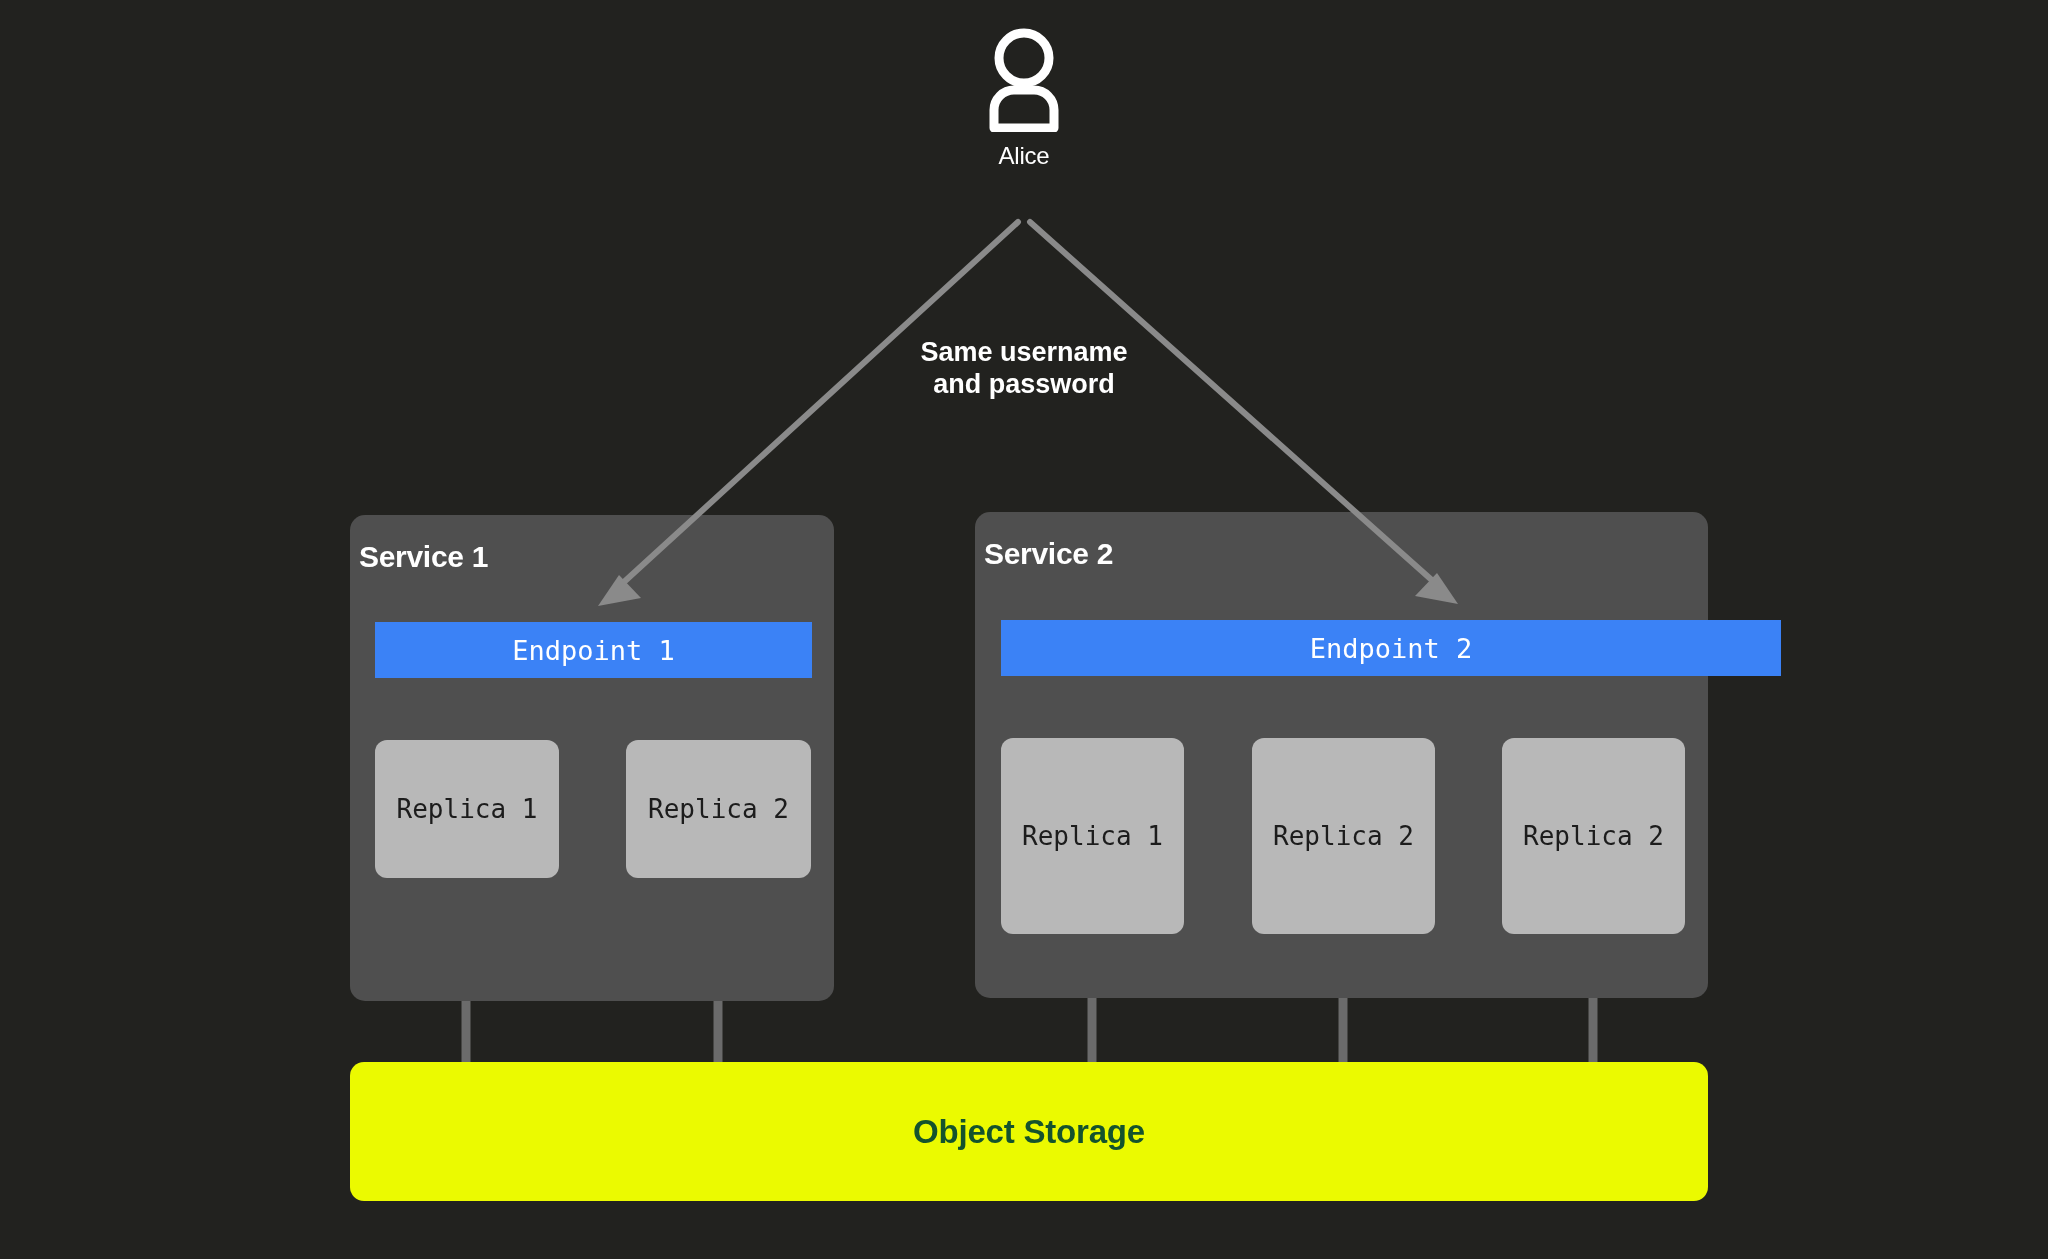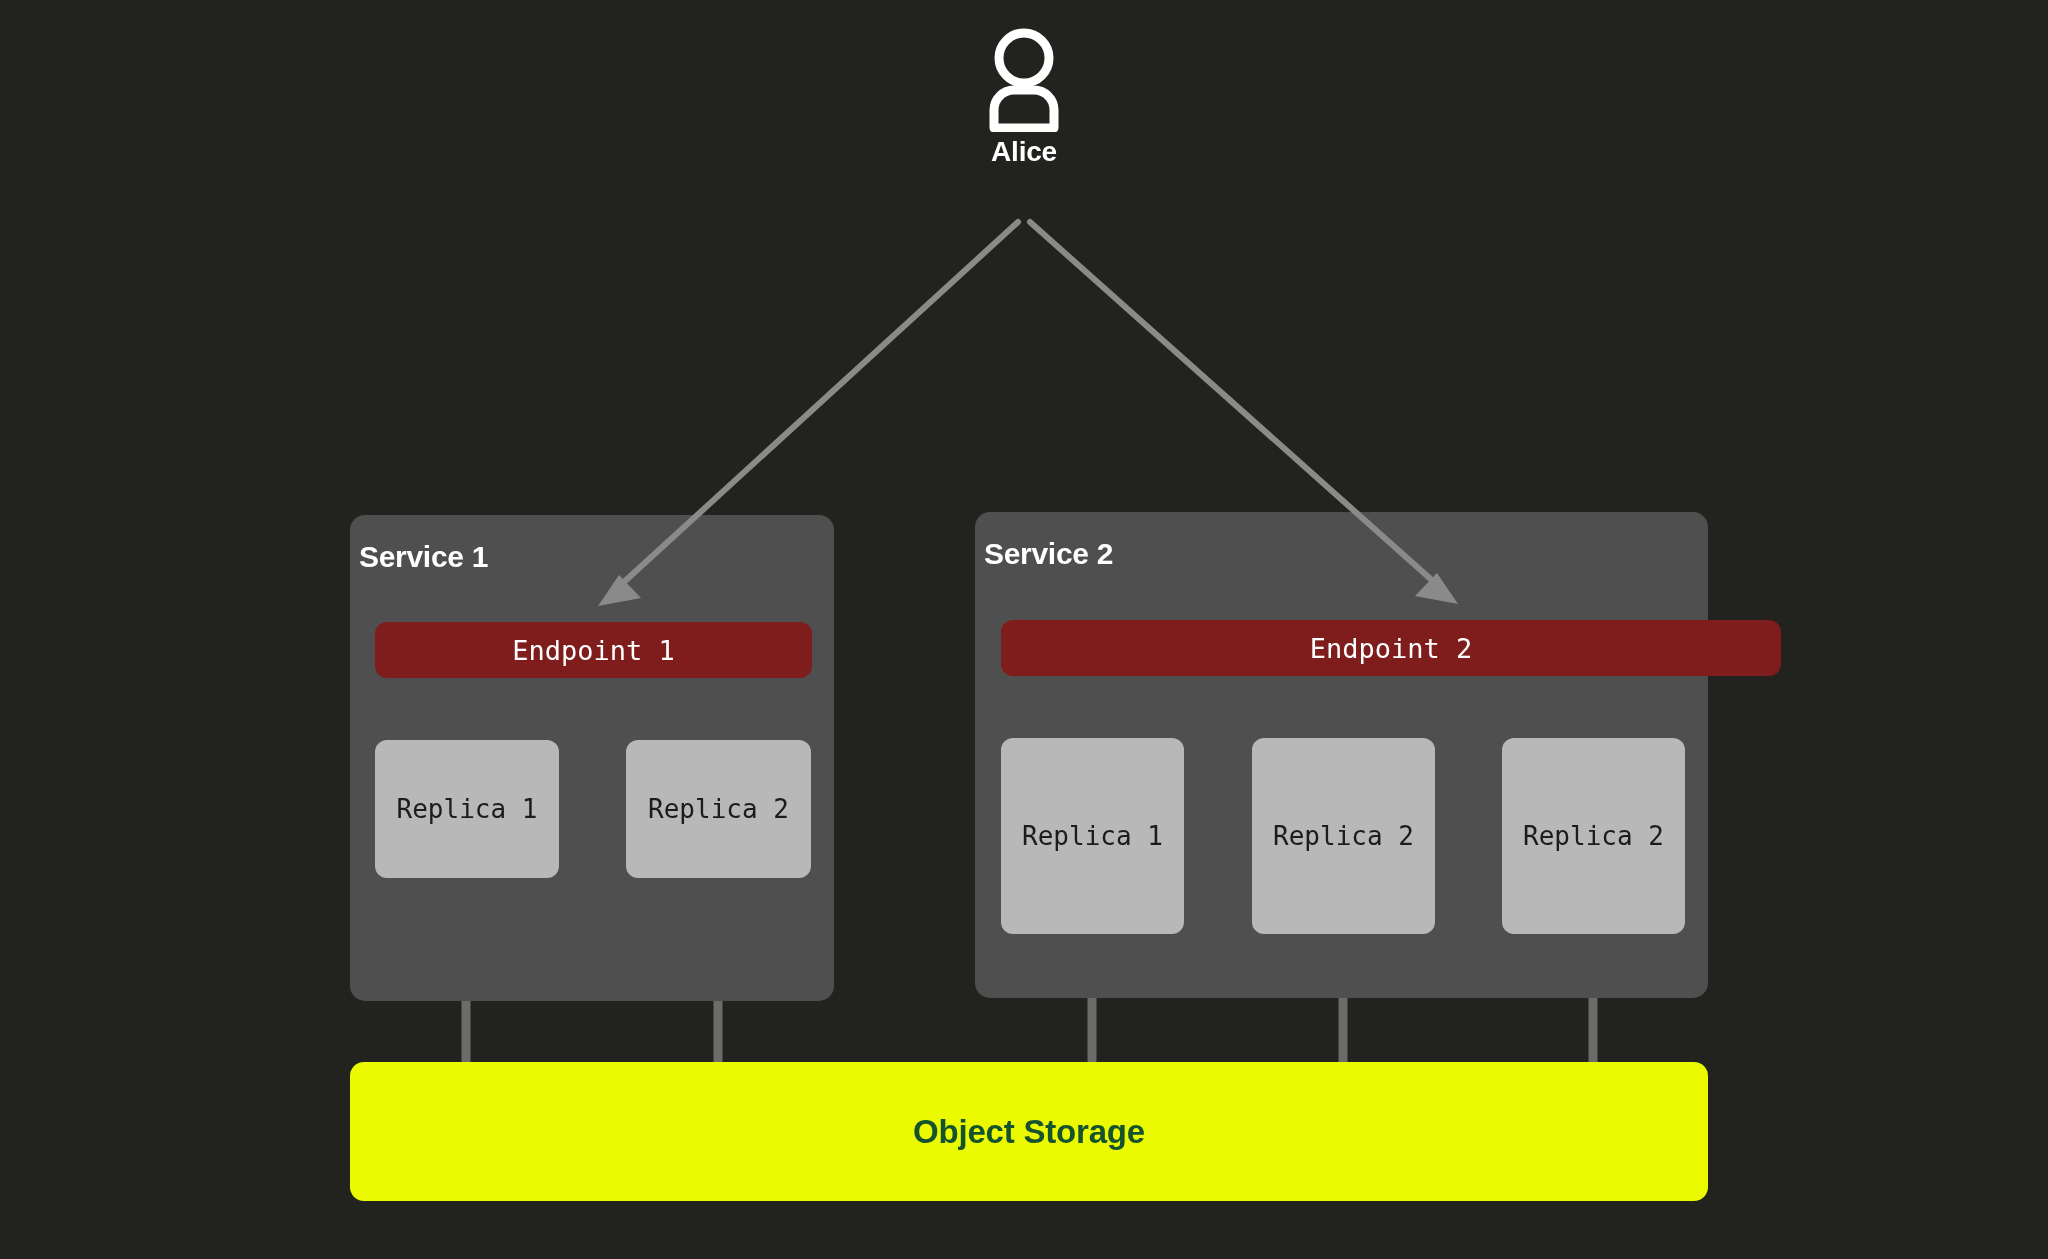--- a/index.html
+++ b/index.html
@@ -45,24 +45,24 @@
     flex-direction: column;
     align-items: center;
     z-index: 5;
   }
   #actor .person-icon {
     width: 92px;
     height: 104px;
     display: block;
   }
   #actor .actor-label {
-    margin-top: 4px;
-    color: #ffffff;
-    font-size: 28px;
-    font-weight: bold;
+    margin-top: 10px;
+    color: #ffffff;
+    font-size: 24px;
+    font-weight: normal;
     letter-spacing: -0.2px;
   }
 
   
   #edge-note {
     position: absolute;
     left: 0;
     top: 337px;
     width: 2048px;
     text-align: center;
@@ -89,22 +89,22 @@
     top: 25px;
     color: #ffffff;
     font-size: 30px;
     font-weight: bold;
     letter-spacing: -0.3px;
   }
 
   
   .endpoint-bar {
     position: absolute;
-    background: #7f1d1d;
-    border-radius: 12px;
+    background: #3b82f6;
+    border-radius: 0;
     display: flex;
     align-items: center;
     justify-content: center;
     color: #ffffff;
     font-family: "DejaVu Sans Mono", "Liberation Mono", monospace;
     font-size: 27px;
     z-index: 3;
   }
   #endpoint-1 { left: 375px; top: 622px; width: 437px; height: 56px; }
   #endpoint-2 { left: 1001px; top: 620px; width: 780px; height: 56px; }
@@ -168,20 +168,24 @@
   </svg>
 
   <div id="actor">
     <svg class="person-icon" viewBox="0 0 92 104" fill="none">
       <circle cx="46" cy="30" r="25" stroke="#ffffff" stroke-width="9"></circle>
       <path d="M16 100 L16 82 A20 20 0 0 1 36 62 L56 62 A20 20 0 0 1 76 82 L76 100 Z" stroke="#ffffff" stroke-width="9" stroke-linejoin="round" fill="none"></path>
     </svg>
     <div class="actor-label">Alice</div>
   </div>
 
+  <div id="edge-note">
+    <div>Same username</div>
+    <div>and password</div>
+  </div>
 
   <div class="service-card" id="service-1">
     <div class="service-title">Service 1</div>
   </div>
 
   <div class="service-card" id="service-2">
     <div class="service-title">Service 2</div>
   </div>
 
   <div class="endpoint-bar" id="endpoint-1">Endpoint 1</div>

